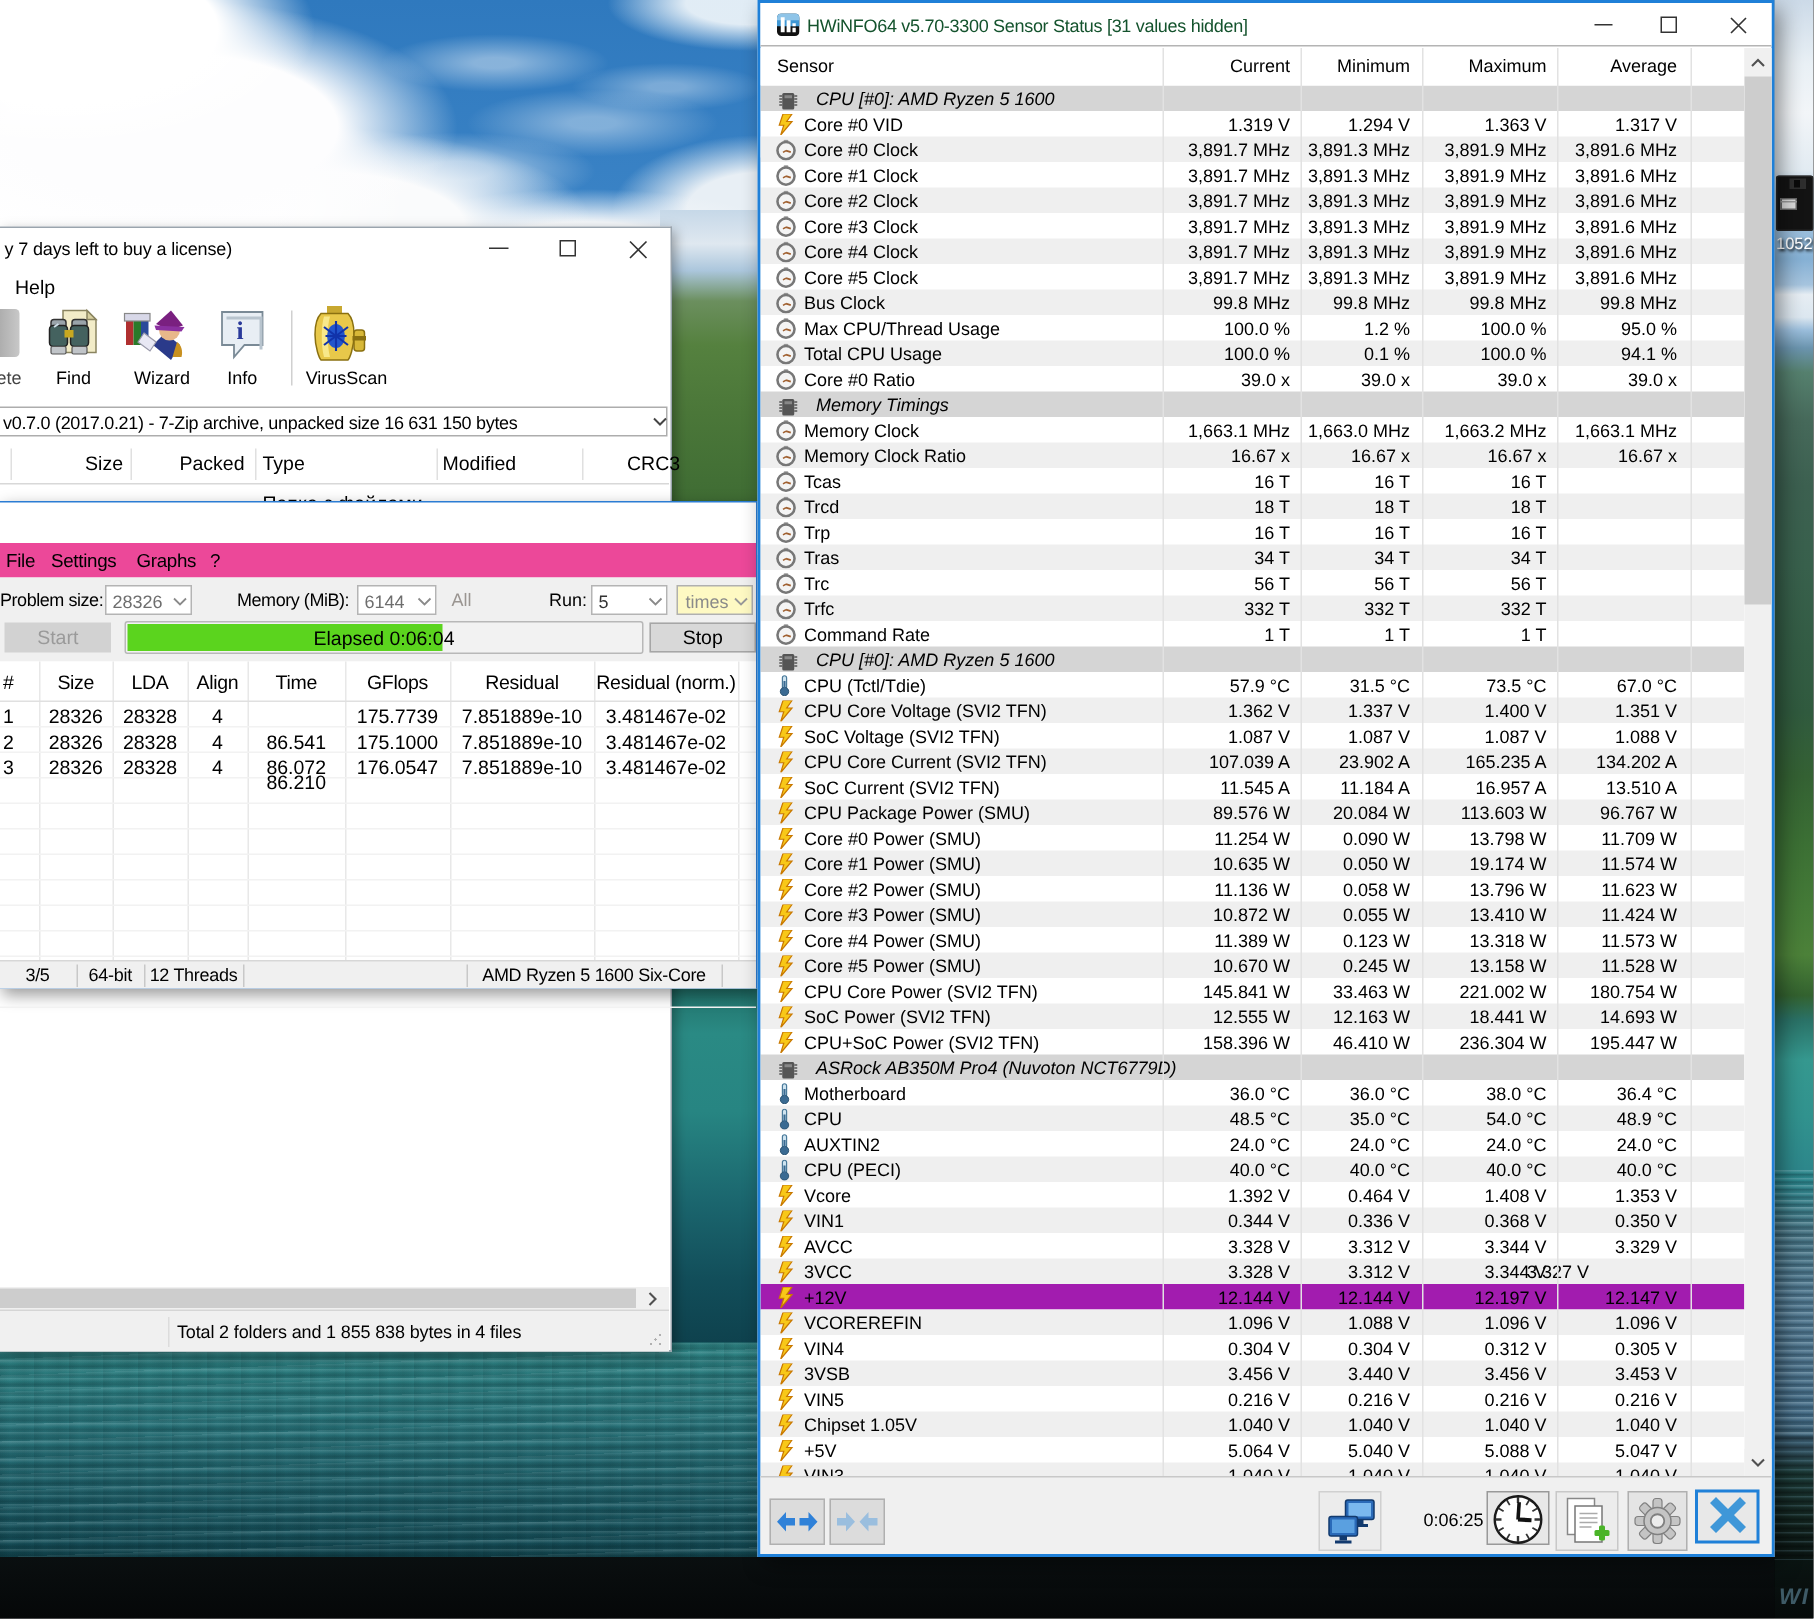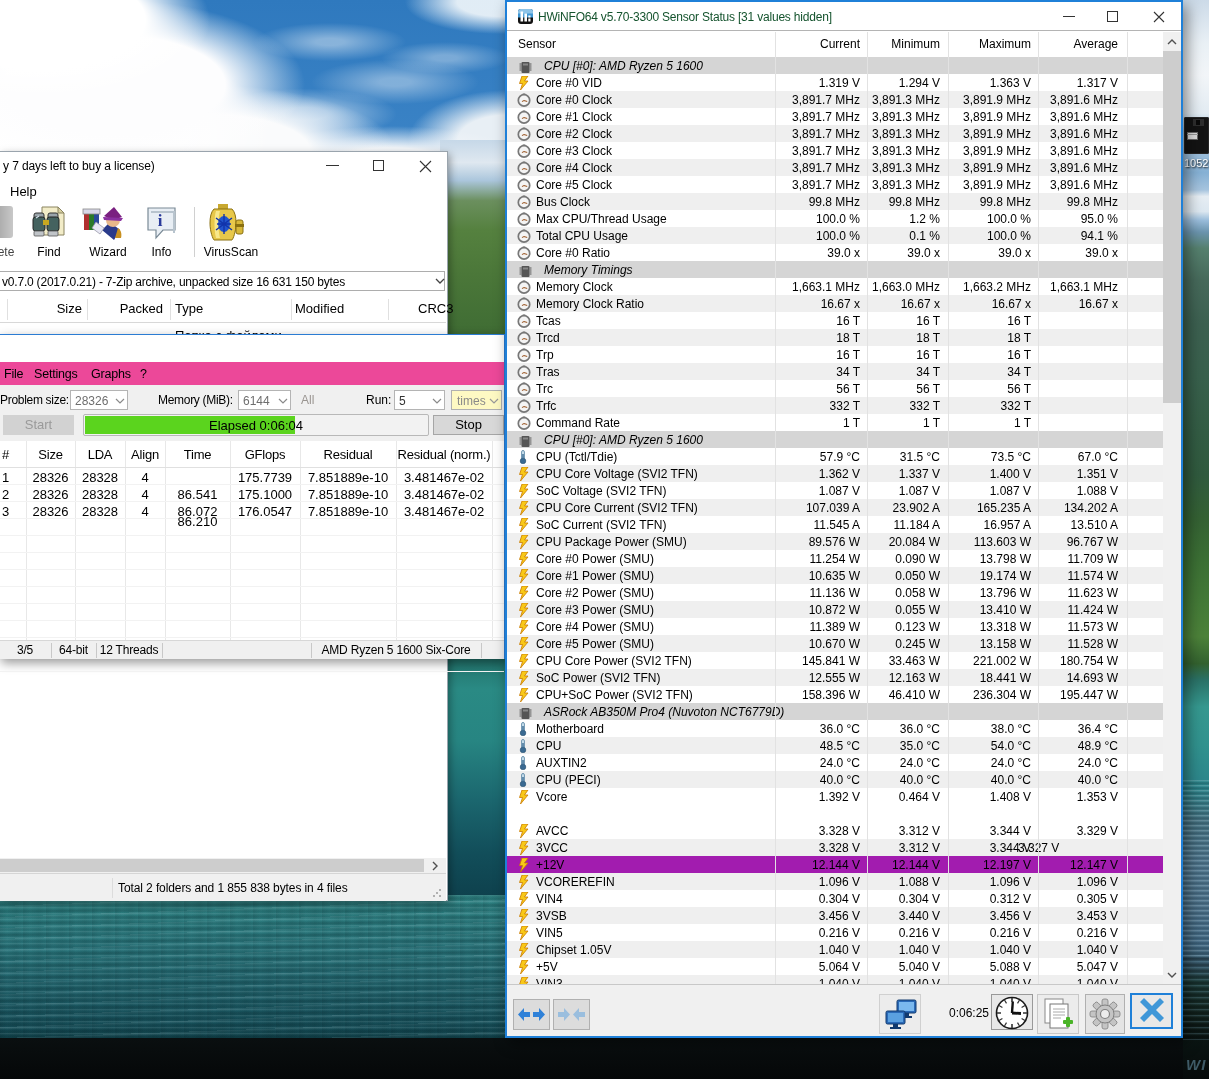--- a/index.html
+++ b/index.html
@@ -889,20 +889,32 @@
           <svg width="12" height="14" viewBox="0 0 12 14" style="position:absolute;left:1px;top:1px;">
             <path d="M4 0 L10 0 L6.5 5 L10 5 L2.5 14 L4.5 7.5 L1.5 7.5 Z" fill="#f8c818" stroke="#c87800" stroke-width="0.8"></path>
           </svg>
         </span>
         <span style="position:absolute;left:29px;top:1.5px;">Vcore</span>
         <span style="position:absolute;left:253px;top:1.5px;width:100px;text-align:right;">1.392 V</span>
         <span style="position:absolute;left:333px;top:1.5px;width:100px;text-align:right;">0.464 V</span>
         <span style="position:absolute;left:424px;top:1.5px;width:100px;text-align:right;">1.408 V</span>
         <span style="position:absolute;left:511px;top:1.5px;width:100px;text-align:right;">1.353 V</span>
       </div>
+  <div class="abs" style="left:0;top:748px;width:656px;height:17px;background:#efefef;">
+        <span style="position:absolute;left:10px;top:1px;width:13px;height:15px;">
+          <svg width="12" height="14" viewBox="0 0 12 14" style="position:absolute;left:1px;top:1px;">
+            <path d="M4 0 L10 0 L6.5 5 L10 5 L2.5 14 L4.5 7.5 L1.5 7.5 Z" fill="#f8c818" stroke="#c87800" stroke-width="0.8"></path>
+          </svg>
+        </span>
+        <span style="position:absolute;left:29px;top:1.5px;">VIN1</span>
+        <span style="position:absolute;left:253px;top:1.5px;width:100px;text-align:right;">0.344 V</span>
+        <span style="position:absolute;left:333px;top:1.5px;width:100px;text-align:right;">0.336 V</span>
+        <span style="position:absolute;left:424px;top:1.5px;width:100px;text-align:right;">0.368 V</span>
+        <span style="position:absolute;left:511px;top:1.5px;width:100px;text-align:right;">0.350 V</span>
+      </div>
   <div class="abs" style="left:0;top:765px;width:656px;height:17px;background:#ffffff;">
         <span style="position:absolute;left:10px;top:1px;width:13px;height:15px;">
           <svg width="12" height="14" viewBox="0 0 12 14" style="position:absolute;left:1px;top:1px;">
             <path d="M4 0 L10 0 L6.5 5 L10 5 L2.5 14 L4.5 7.5 L1.5 7.5 Z" fill="#f8c818" stroke="#c87800" stroke-width="0.8"></path>
           </svg>
         </span>
         <span style="position:absolute;left:29px;top:1.5px;">AVCC</span>
         <span style="position:absolute;left:253px;top:1.5px;width:100px;text-align:right;">3.328 V</span>
         <span style="position:absolute;left:333px;top:1.5px;width:100px;text-align:right;">3.312 V</span>
         <span style="position:absolute;left:424px;top:1.5px;width:100px;text-align:right;">3.344 V</span>

